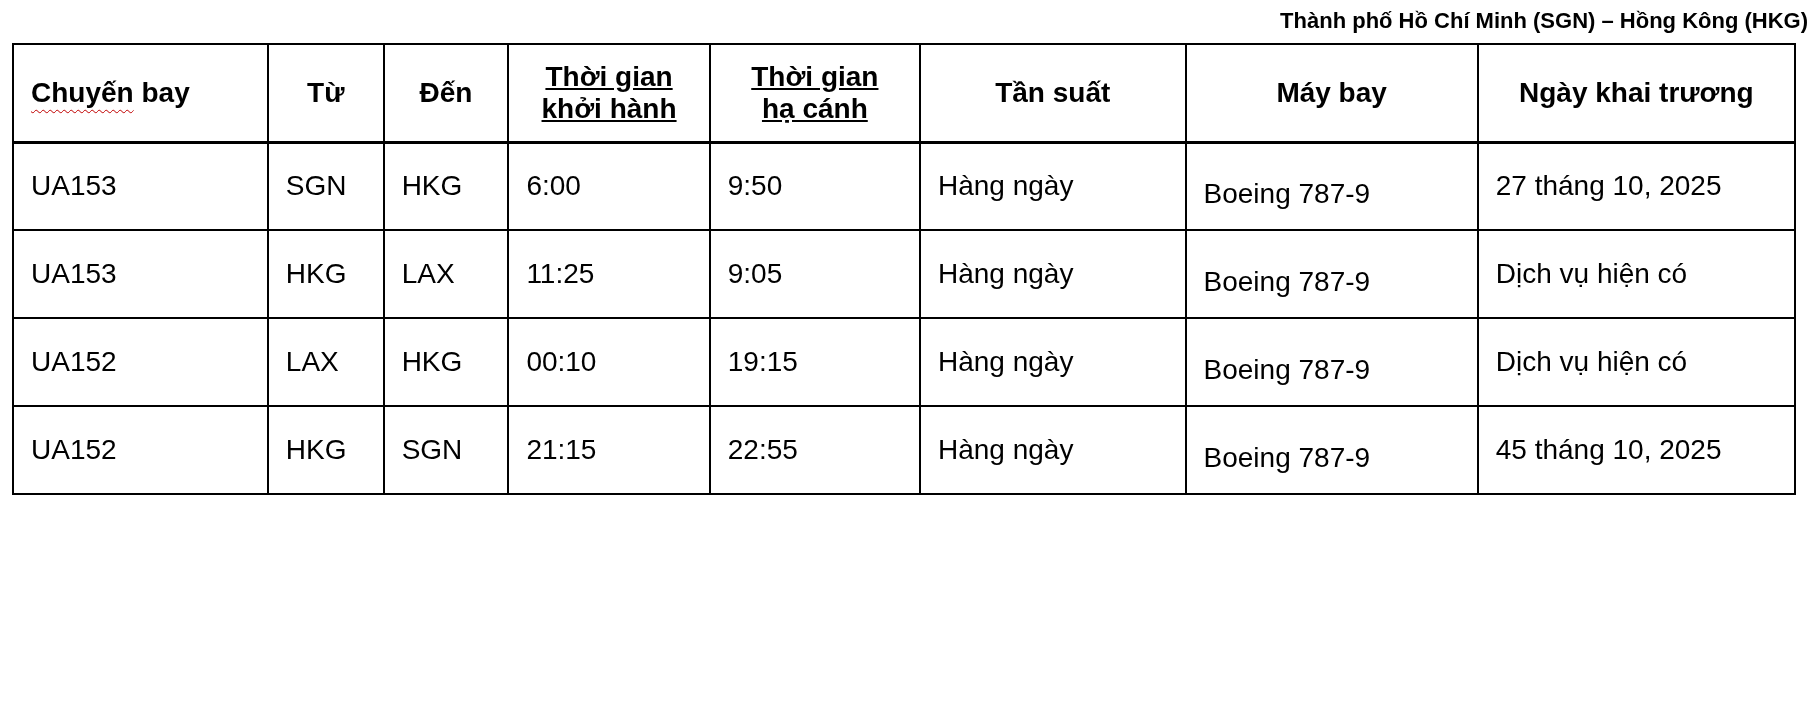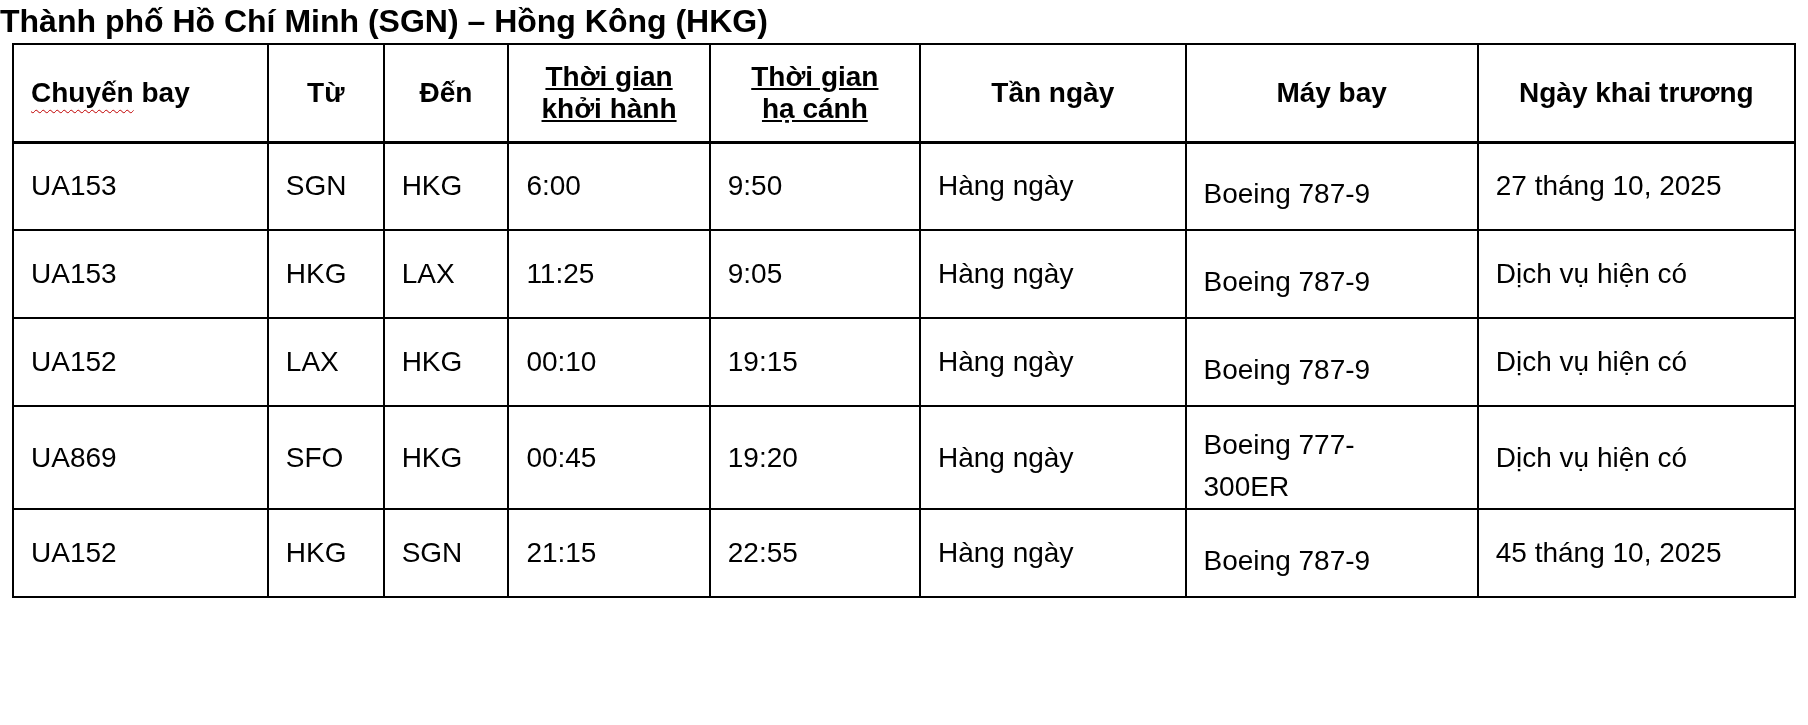--- a/index.html
+++ b/index.html
@@ -6,22 +6,22 @@
   html, body {
     margin: 0; padding: 0;
     width: 1808px; height: 725px;
     background: #ffffff;
     font-family: "Liberation Sans", sans-serif;
     color: #000000;
     overflow: hidden;
   }
   .page-title {
     margin: 3px 0 4px 0;
-    text-align: left;
-    font-size: 32px;
+    text-align: right;
+    font-size: 22px;
     font-weight: bold;
     line-height: 36px;
     letter-spacing: 0;
   }
   table.flight-table {
     border-collapse: collapse;
     table-layout: fixed;
     margin-left: 12px;
     width: 1784px;
     border: 1px solid #15803d;
@@ -99,21 +99,21 @@
       <col class="c-plane">
       <col class="c-launch">
   </colgroup>
   <thead>
     <tr>
       <th class="h-flight"><span class="wavy">Chuyến</span> <span>bay</span></th>
       <th>Từ</th>
       <th>Đến</th>
       <th><span class="hdr-2line">Thời gian khởi hành</span></th>
       <th><span class="hdr-2line">Thời gian hạ cánh</span></th>
-      <th>Tần ngày</th>
+      <th>Tần suất</th>
       <th>Máy bay</th>
       <th>Ngày khai trương</th>
     </tr>
   </thead>
   <tbody>
     <tr>
       <td>UA153</td>
       <td>SGN</td>
       <td>HKG</td>
       <td>6:00</td>
@@ -135,30 +135,20 @@
     <tr>
       <td>UA152</td>
       <td>LAX</td>
       <td>HKG</td>
       <td>00:10</td>
       <td>19:15</td>
       <td>Hàng ngày</td>
       <td><span class="machine-text">Boeing 787-9</span></td>
       <td>Dịch vụ hiện có</td>
     </tr>
-    <tr class="tall">
-      <td>UA869</td>
-      <td>SFO</td>
-      <td>HKG</td>
-      <td>00:45</td>
-      <td>19:20</td>
-      <td>Hàng ngày</td>
-      <td><span class="machine-text">Boeing 777-300ER</span></td>
-      <td>Dịch vụ hiện có</td>
-    </tr>
     <tr>
       <td>UA152</td>
       <td>HKG</td>
       <td>SGN</td>
       <td>21:15</td>
       <td>22:55</td>
       <td>Hàng ngày</td>
       <td><span class="machine-text">Boeing 787-9</span></td>
       <td>45 tháng 10, 2025</td>
     </tr>

